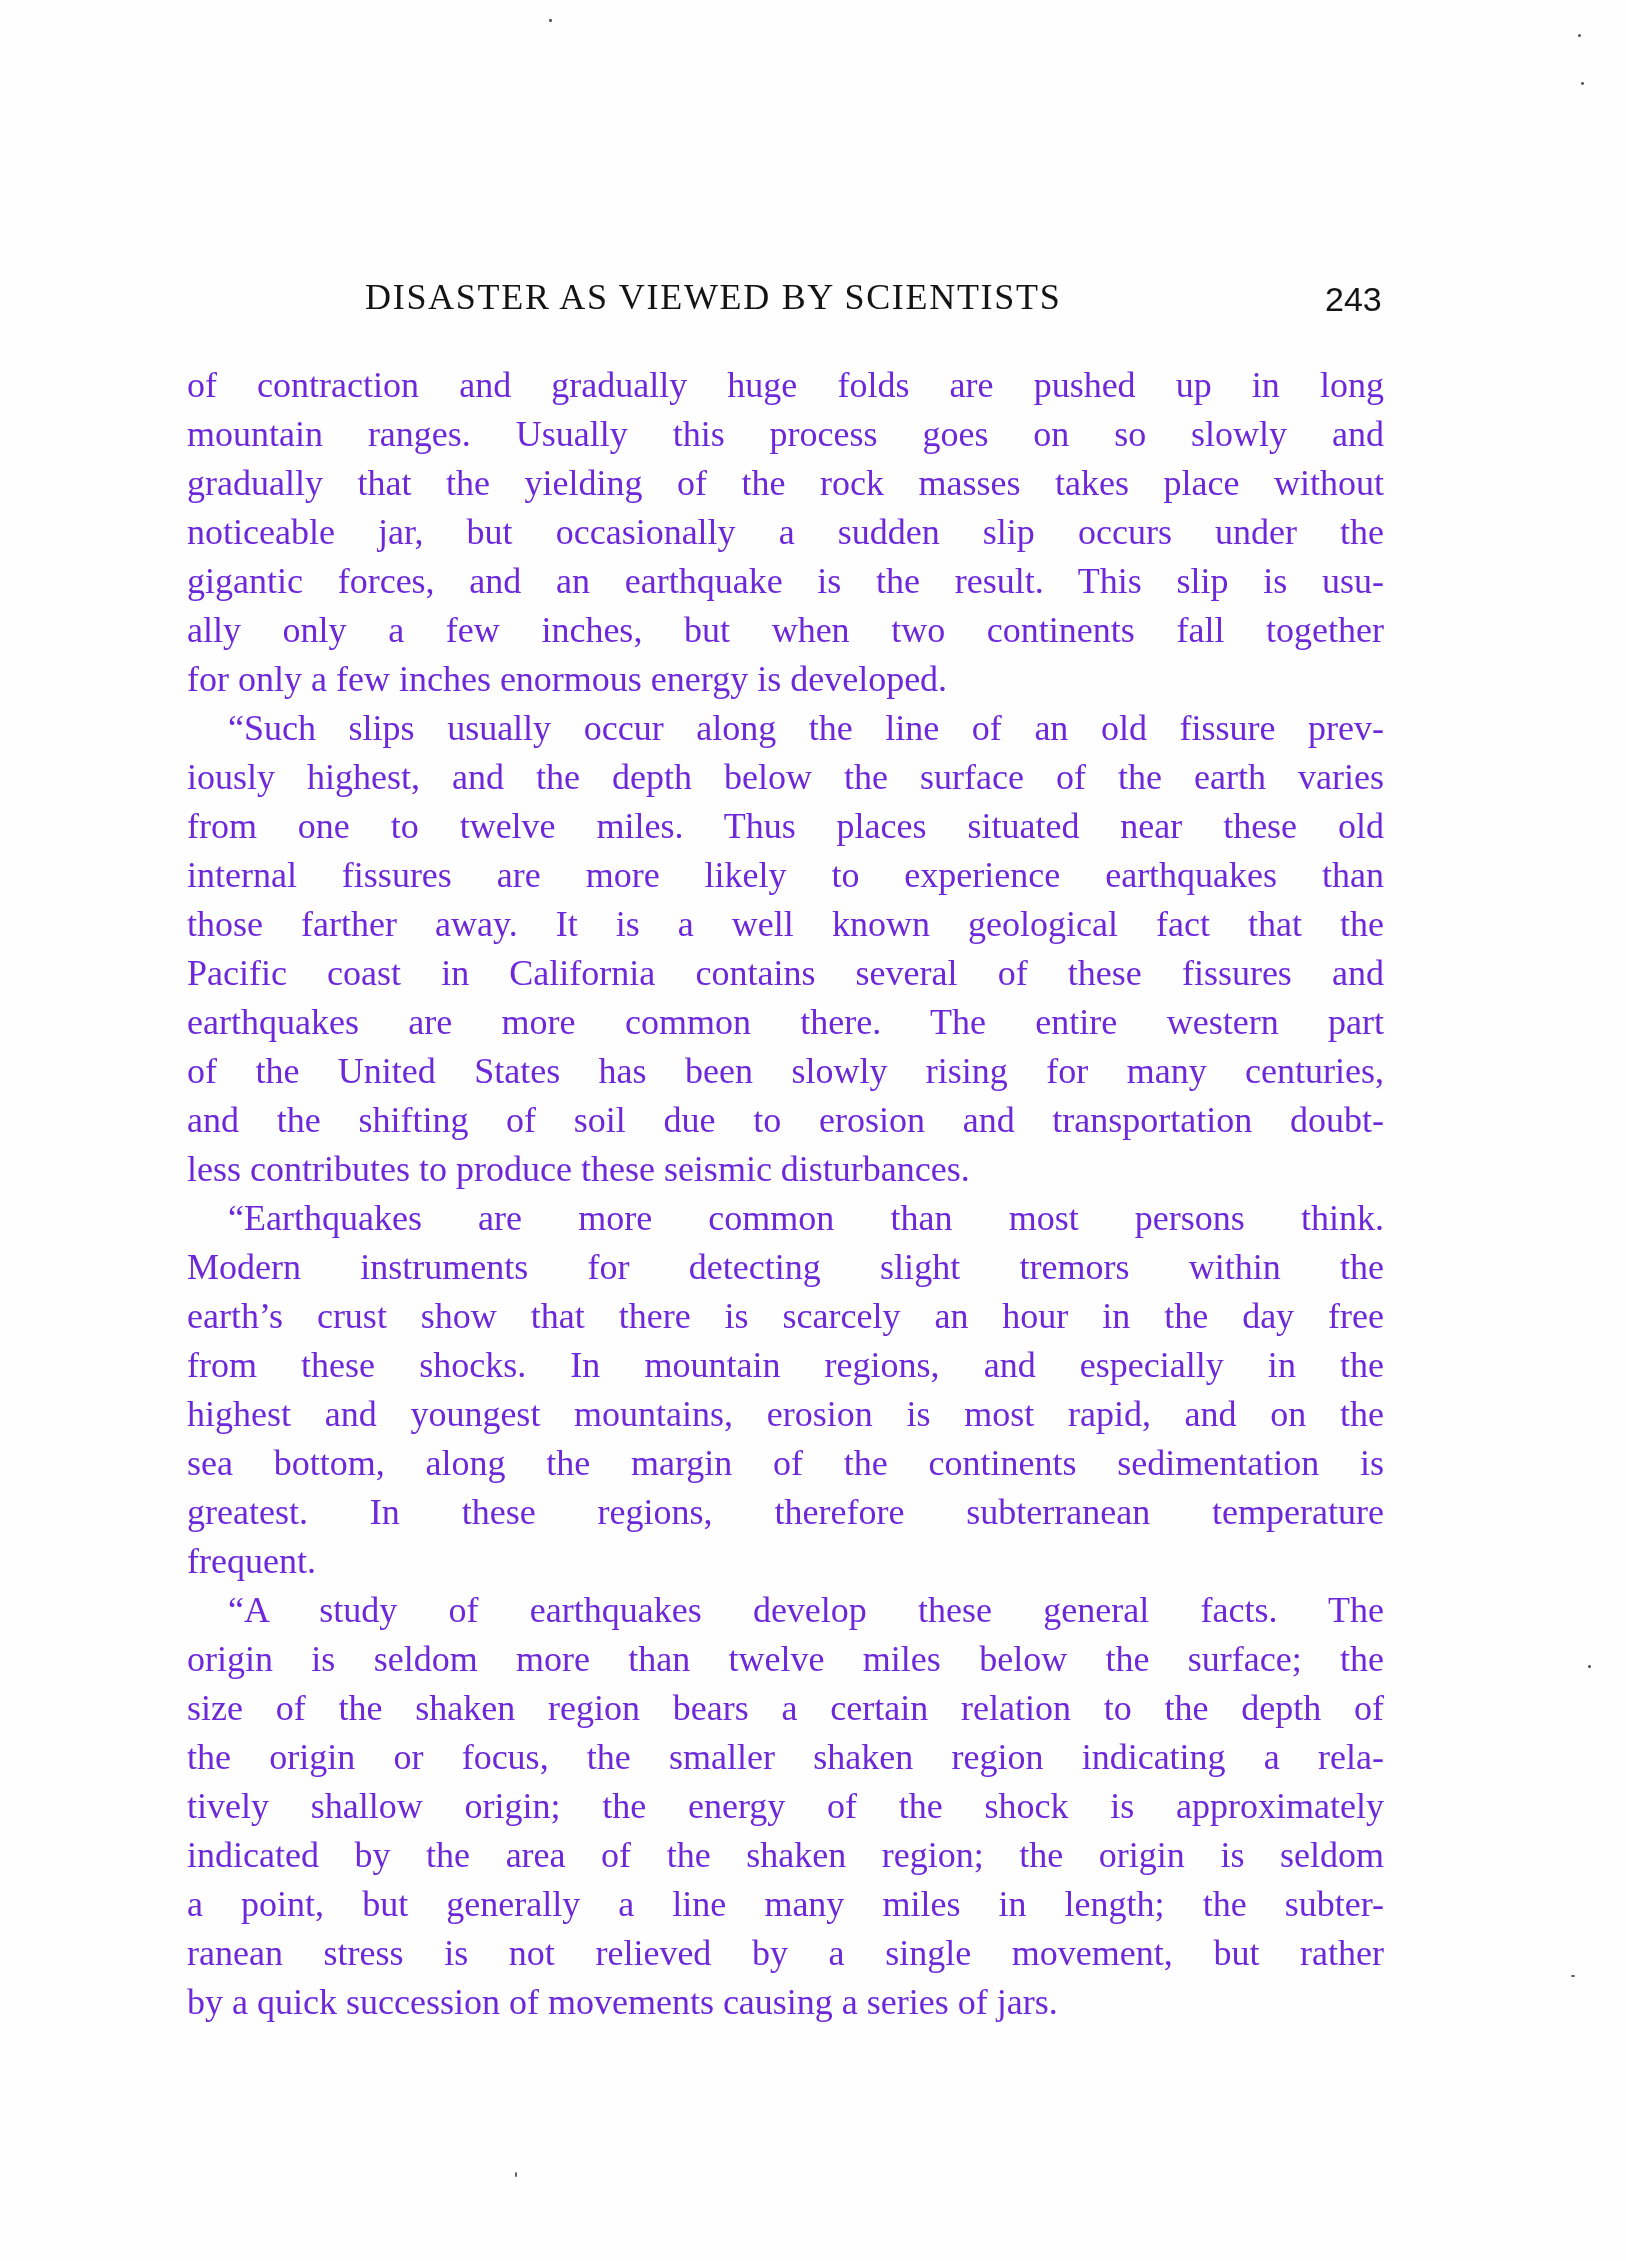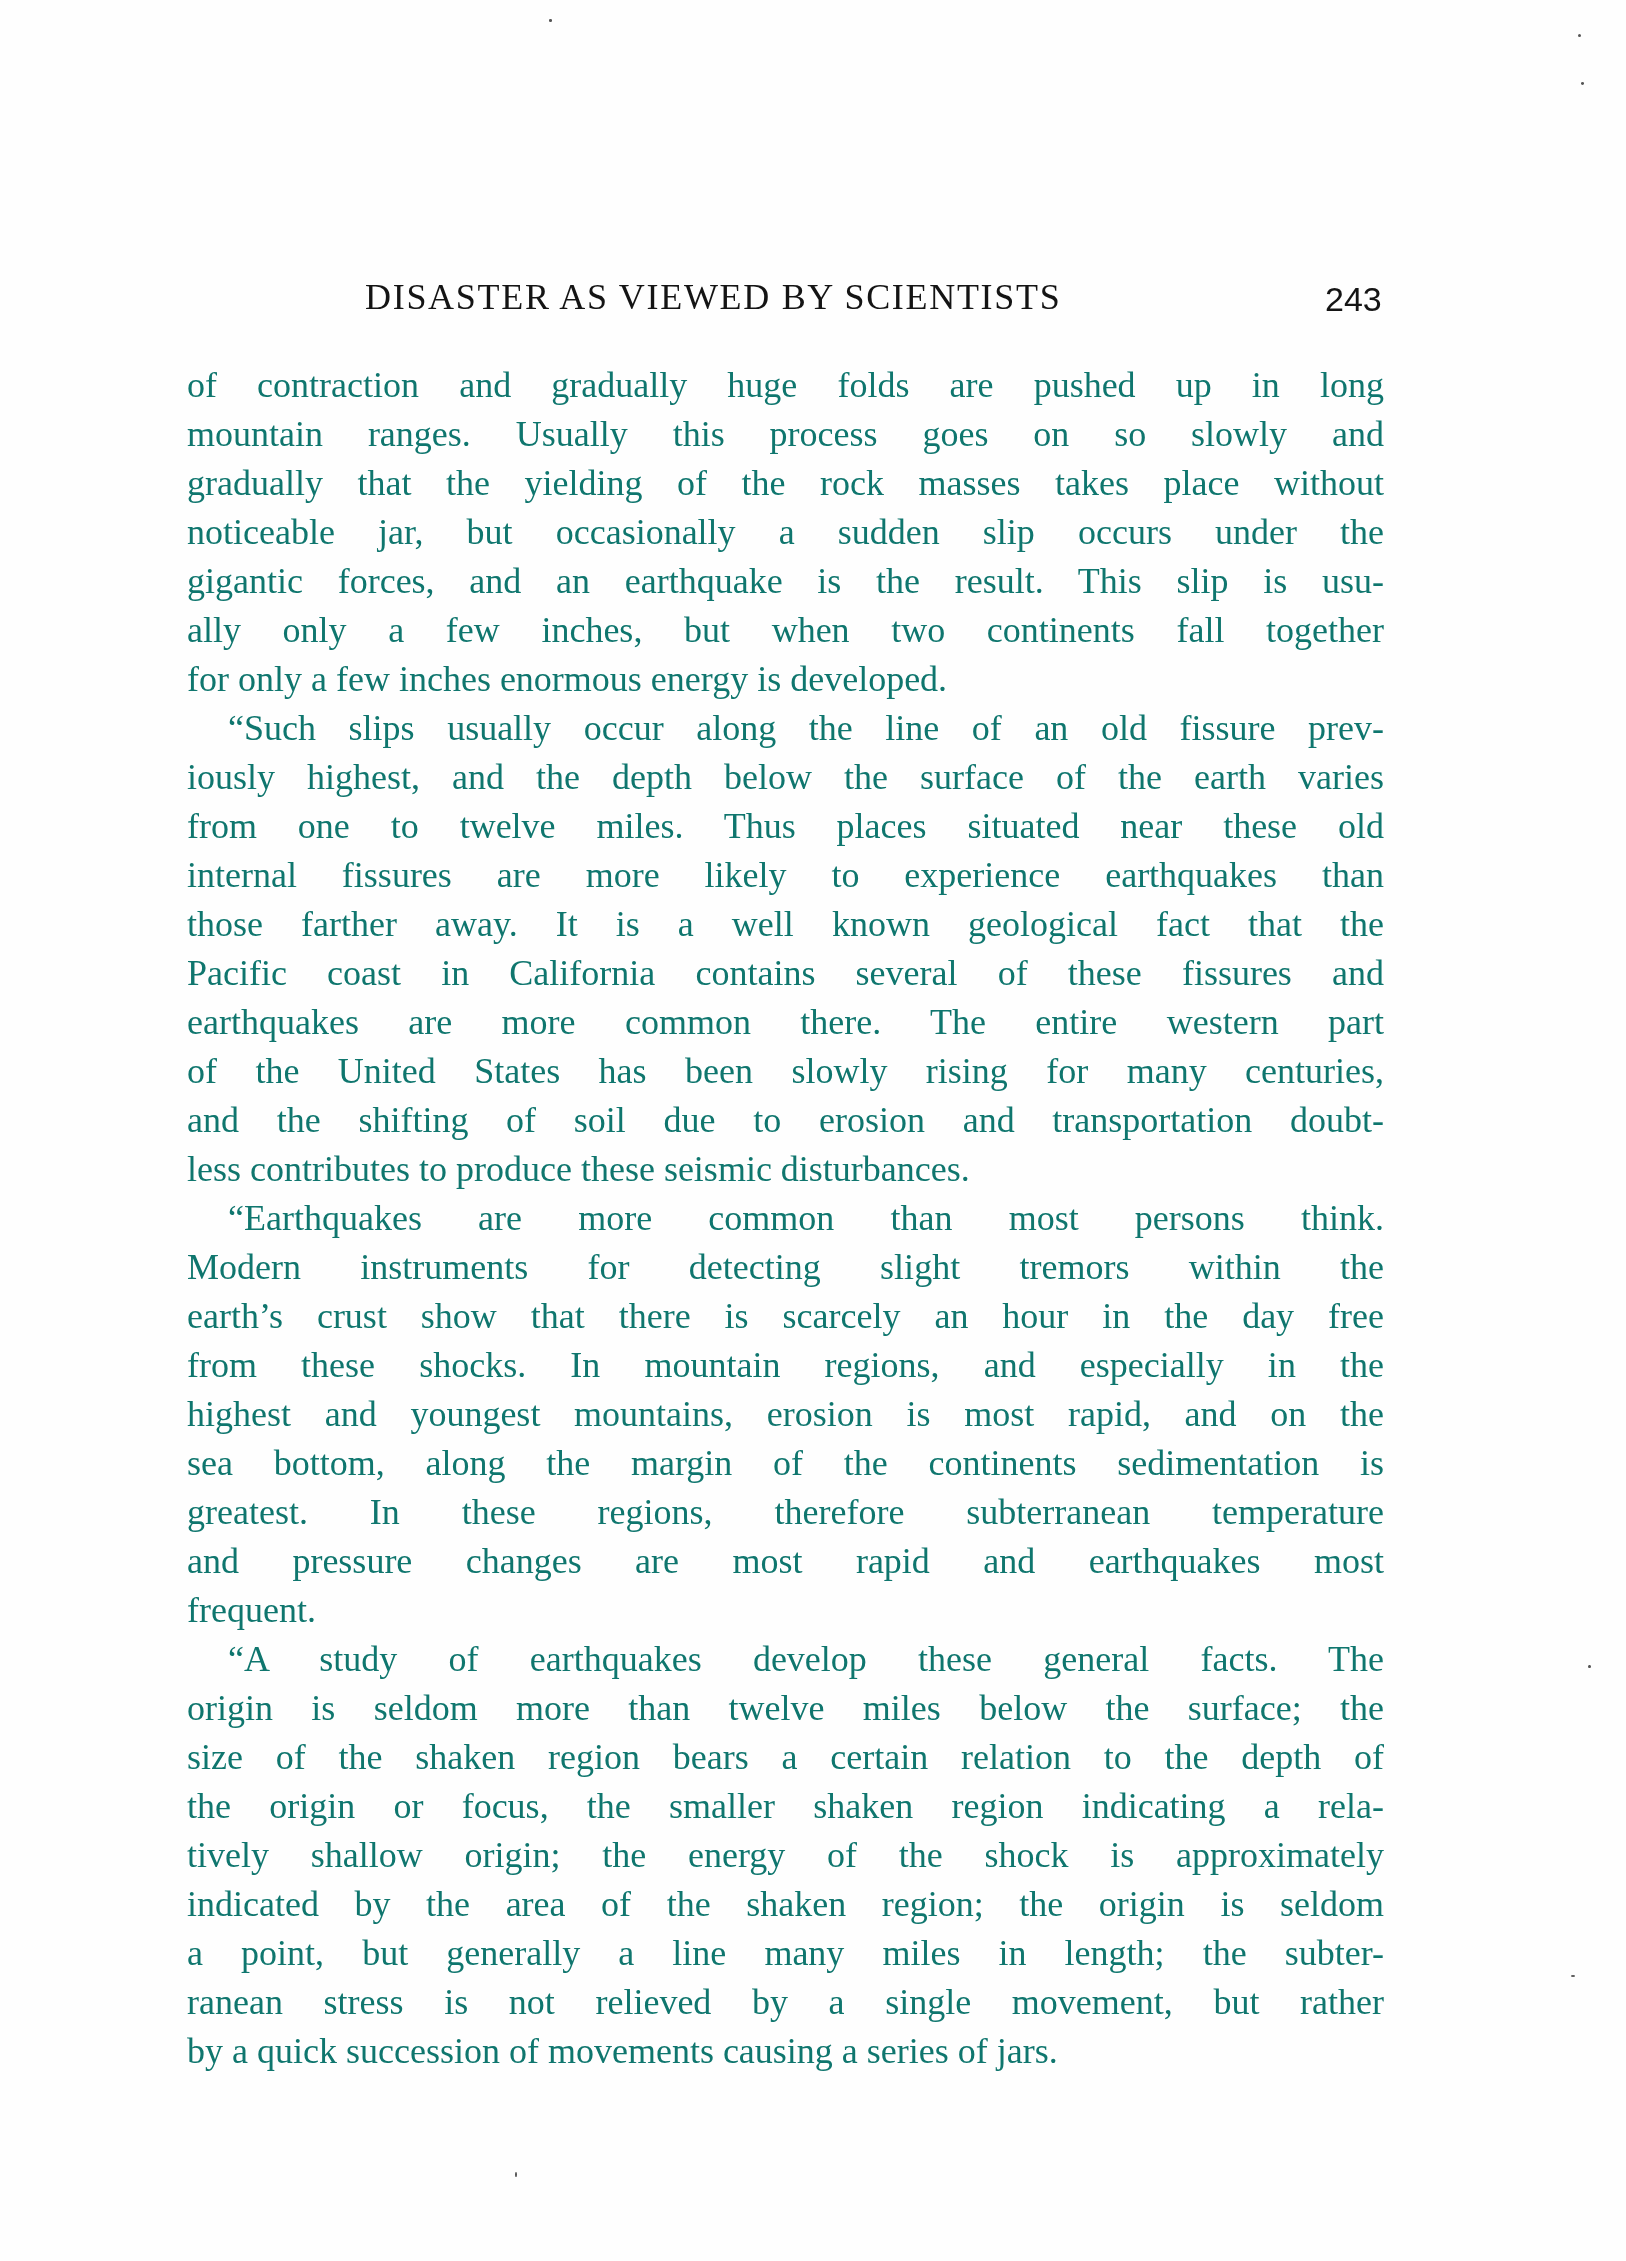--- a/index.html
+++ b/index.html
@@ -9,21 +9,21 @@
     position: absolute; top: 276px; left: 365px; width: 858px;
     font-family: "Liberation Serif", serif; font-size: 36px; letter-spacing: 1.7px;
     color: #141414; white-space: nowrap;
   }
   .page-num {
     position: absolute; top: 280px; left: 1325px;
     font-family: Liberation Sans, sans-serif; font-size: 34px; color: #141414;
   }
   .body-text {
     position: absolute; top: 361px; left: 187px; width: 1197px;
-    font-family: "Liberation Serif", serif; font-size: 36px; color: #0f766e;
+    font-family: "Liberation Serif", serif; font-size: 36px; color: #6d28d9;
   }
   .line {
     display: block; height: 49px; line-height: 49px;
     text-align: justify; text-align-last: justify; white-space: nowrap;
   }
   .line.last { text-align-last: left; }
   .line.indent { padding-left: 41px; }
   .speck { position: absolute; background: #555; border-radius: 50%; }
 </style>
 </head>
@@ -51,21 +51,20 @@
       <span class="line">of the United States has been slowly rising for many centuries,</span>
       <span class="line">and the shifting of soil due to erosion and transportation doubt-</span>
       <span class="line last">less contributes to produce these seismic disturbances.</span>
       <span class="line indent">“Earthquakes are more common than most persons think.</span>
       <span class="line">Modern instruments for detecting slight tremors within the</span>
       <span class="line">earth’s crust show that there is scarcely an hour in the day free</span>
       <span class="line">from these shocks.  In mountain regions, and especially in the</span>
       <span class="line">highest and youngest mountains, erosion is most rapid, and on the</span>
       <span class="line">sea bottom, along the margin of the continents sedimentation is</span>
       <span class="line">greatest.  In these regions, therefore subterranean temperature</span>
-      <span class="line">and pressure changes are most rapid and earthquakes most</span>
       <span class="line last">frequent.</span>
       <span class="line indent">“A study of earthquakes develop these general facts.  The</span>
       <span class="line">origin is seldom more than twelve miles below the surface; the</span>
       <span class="line">size of the shaken region bears a certain relation to the depth of</span>
       <span class="line">the origin or focus, the smaller shaken region indicating a rela-</span>
       <span class="line">tively shallow origin; the energy of the shock is approximately</span>
       <span class="line">indicated by the area of the shaken region; the origin is seldom</span>
       <span class="line">a point, but generally a line many miles in length; the subter-</span>
       <span class="line">ranean stress is not relieved by a single movement, but rather</span>
       <span class="line last">by a quick succession of movements causing a series of jars.</span>

